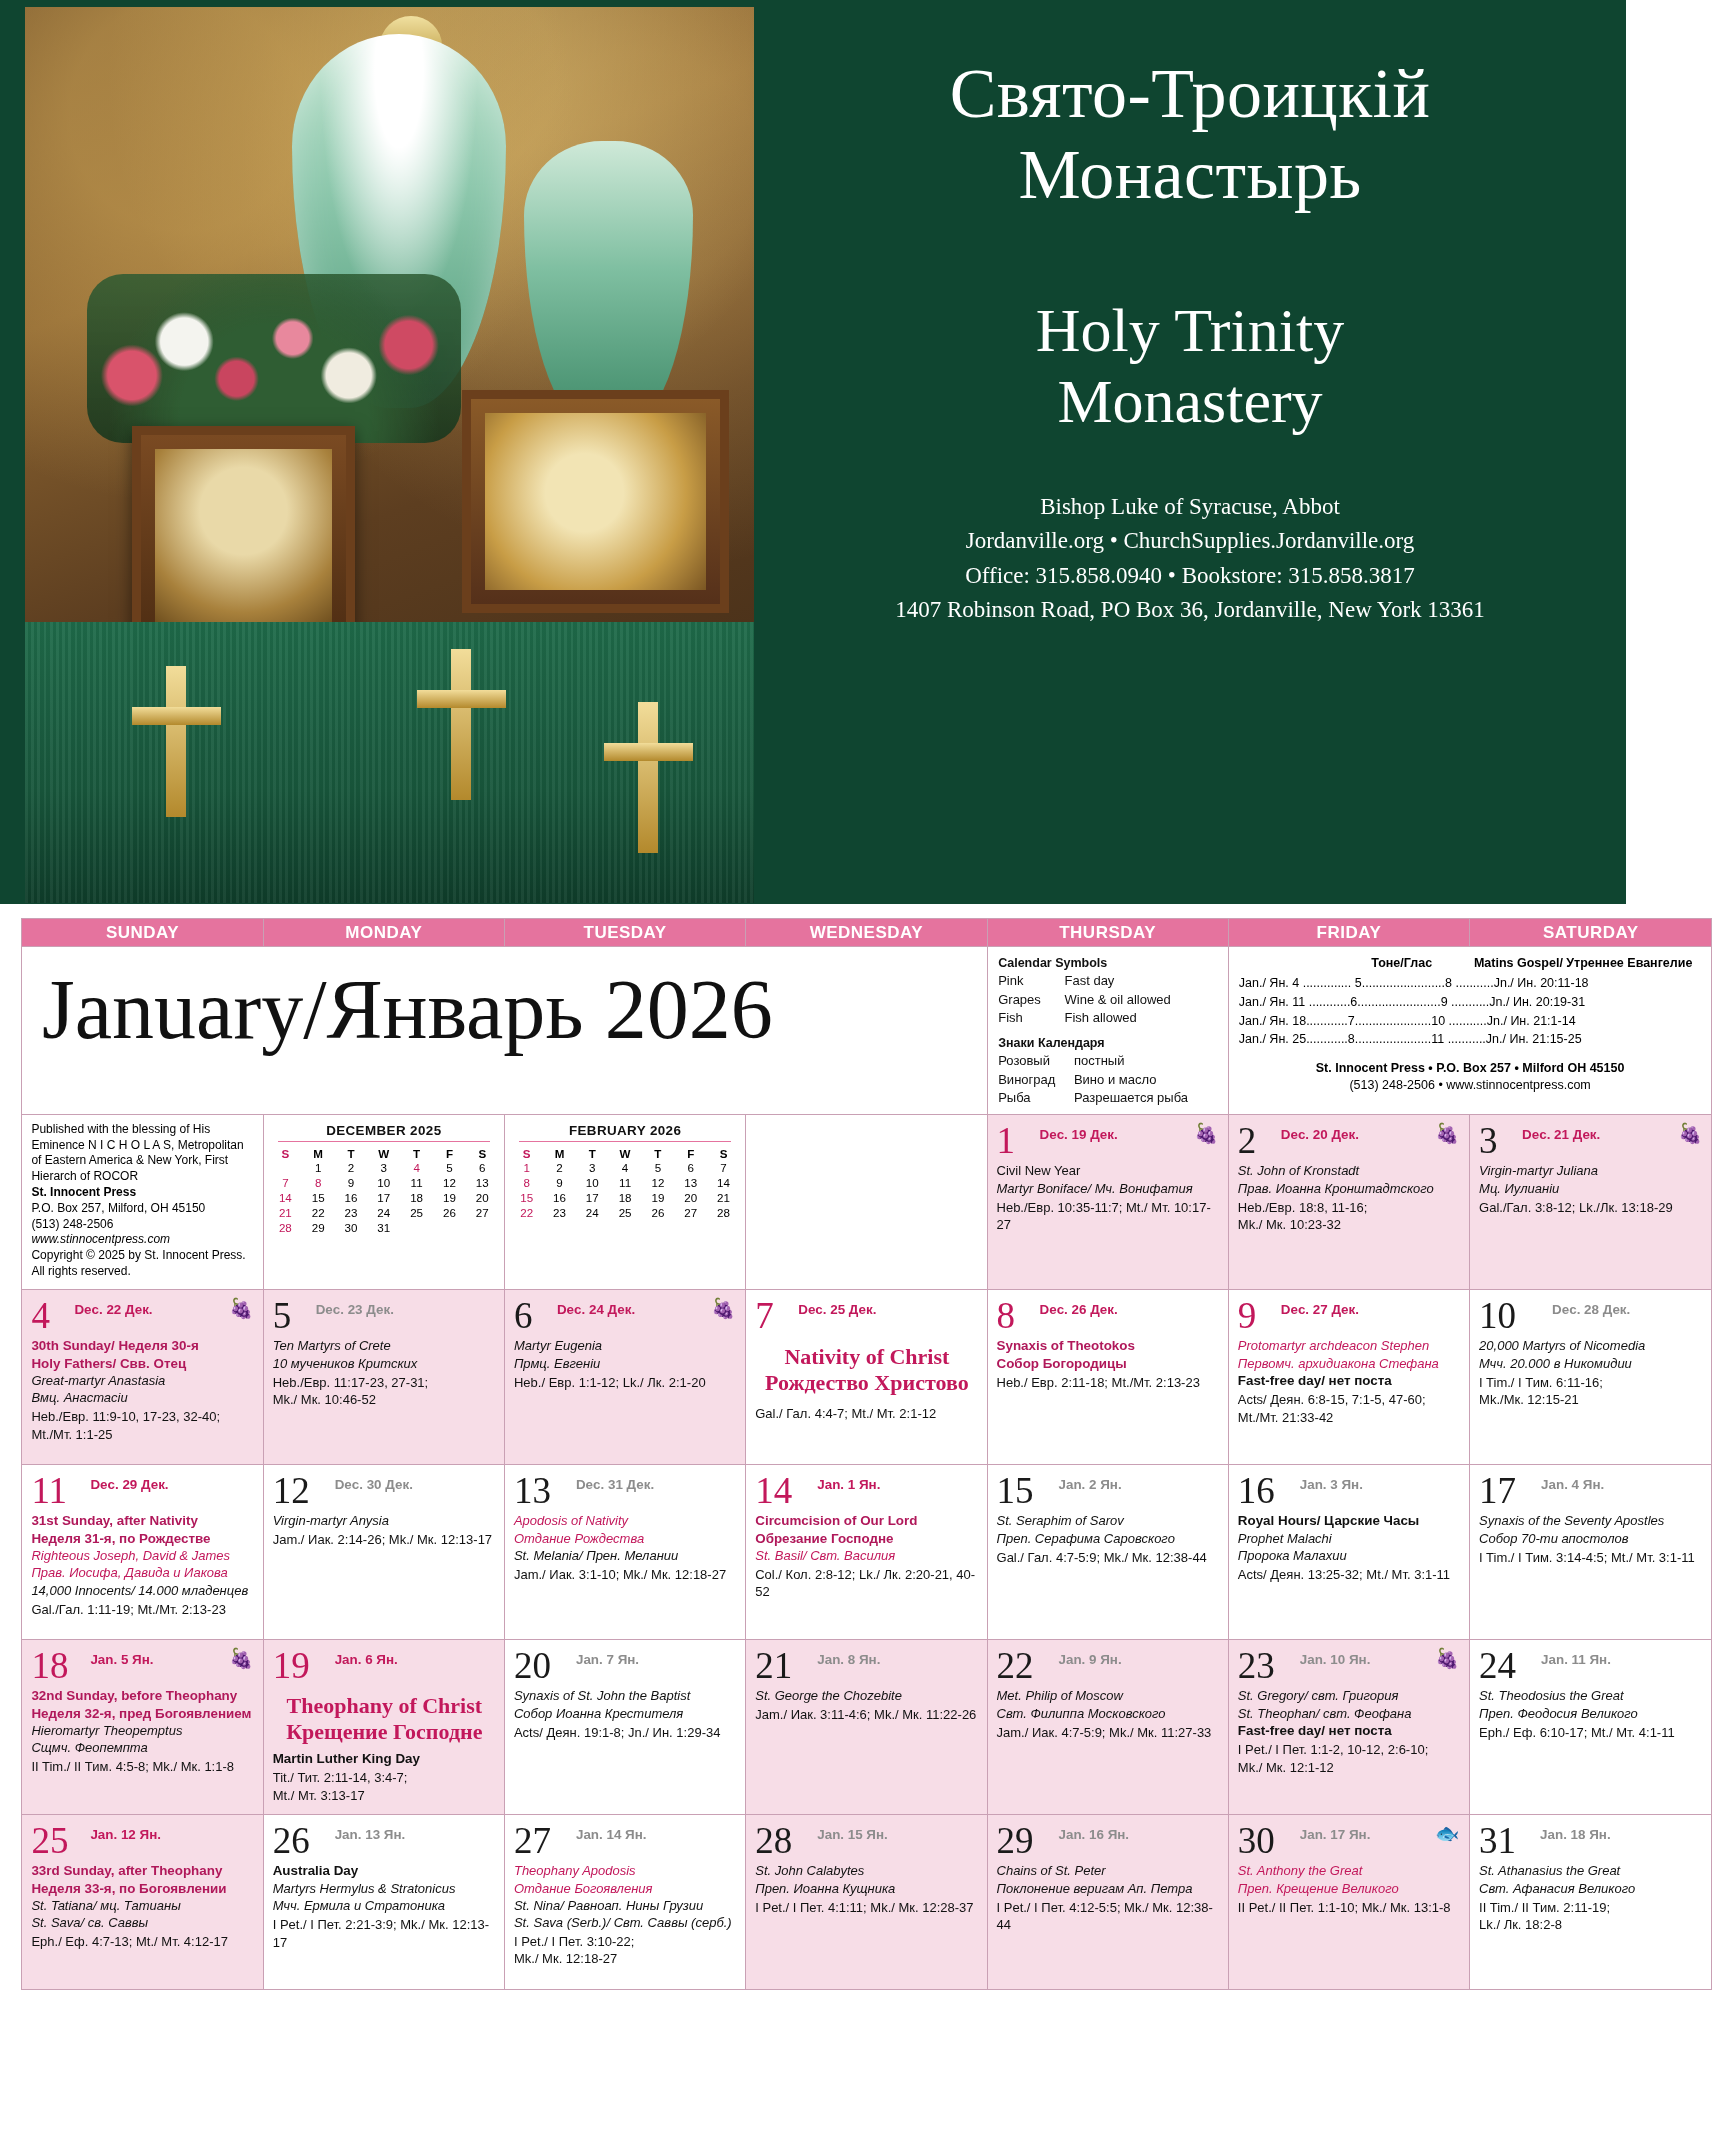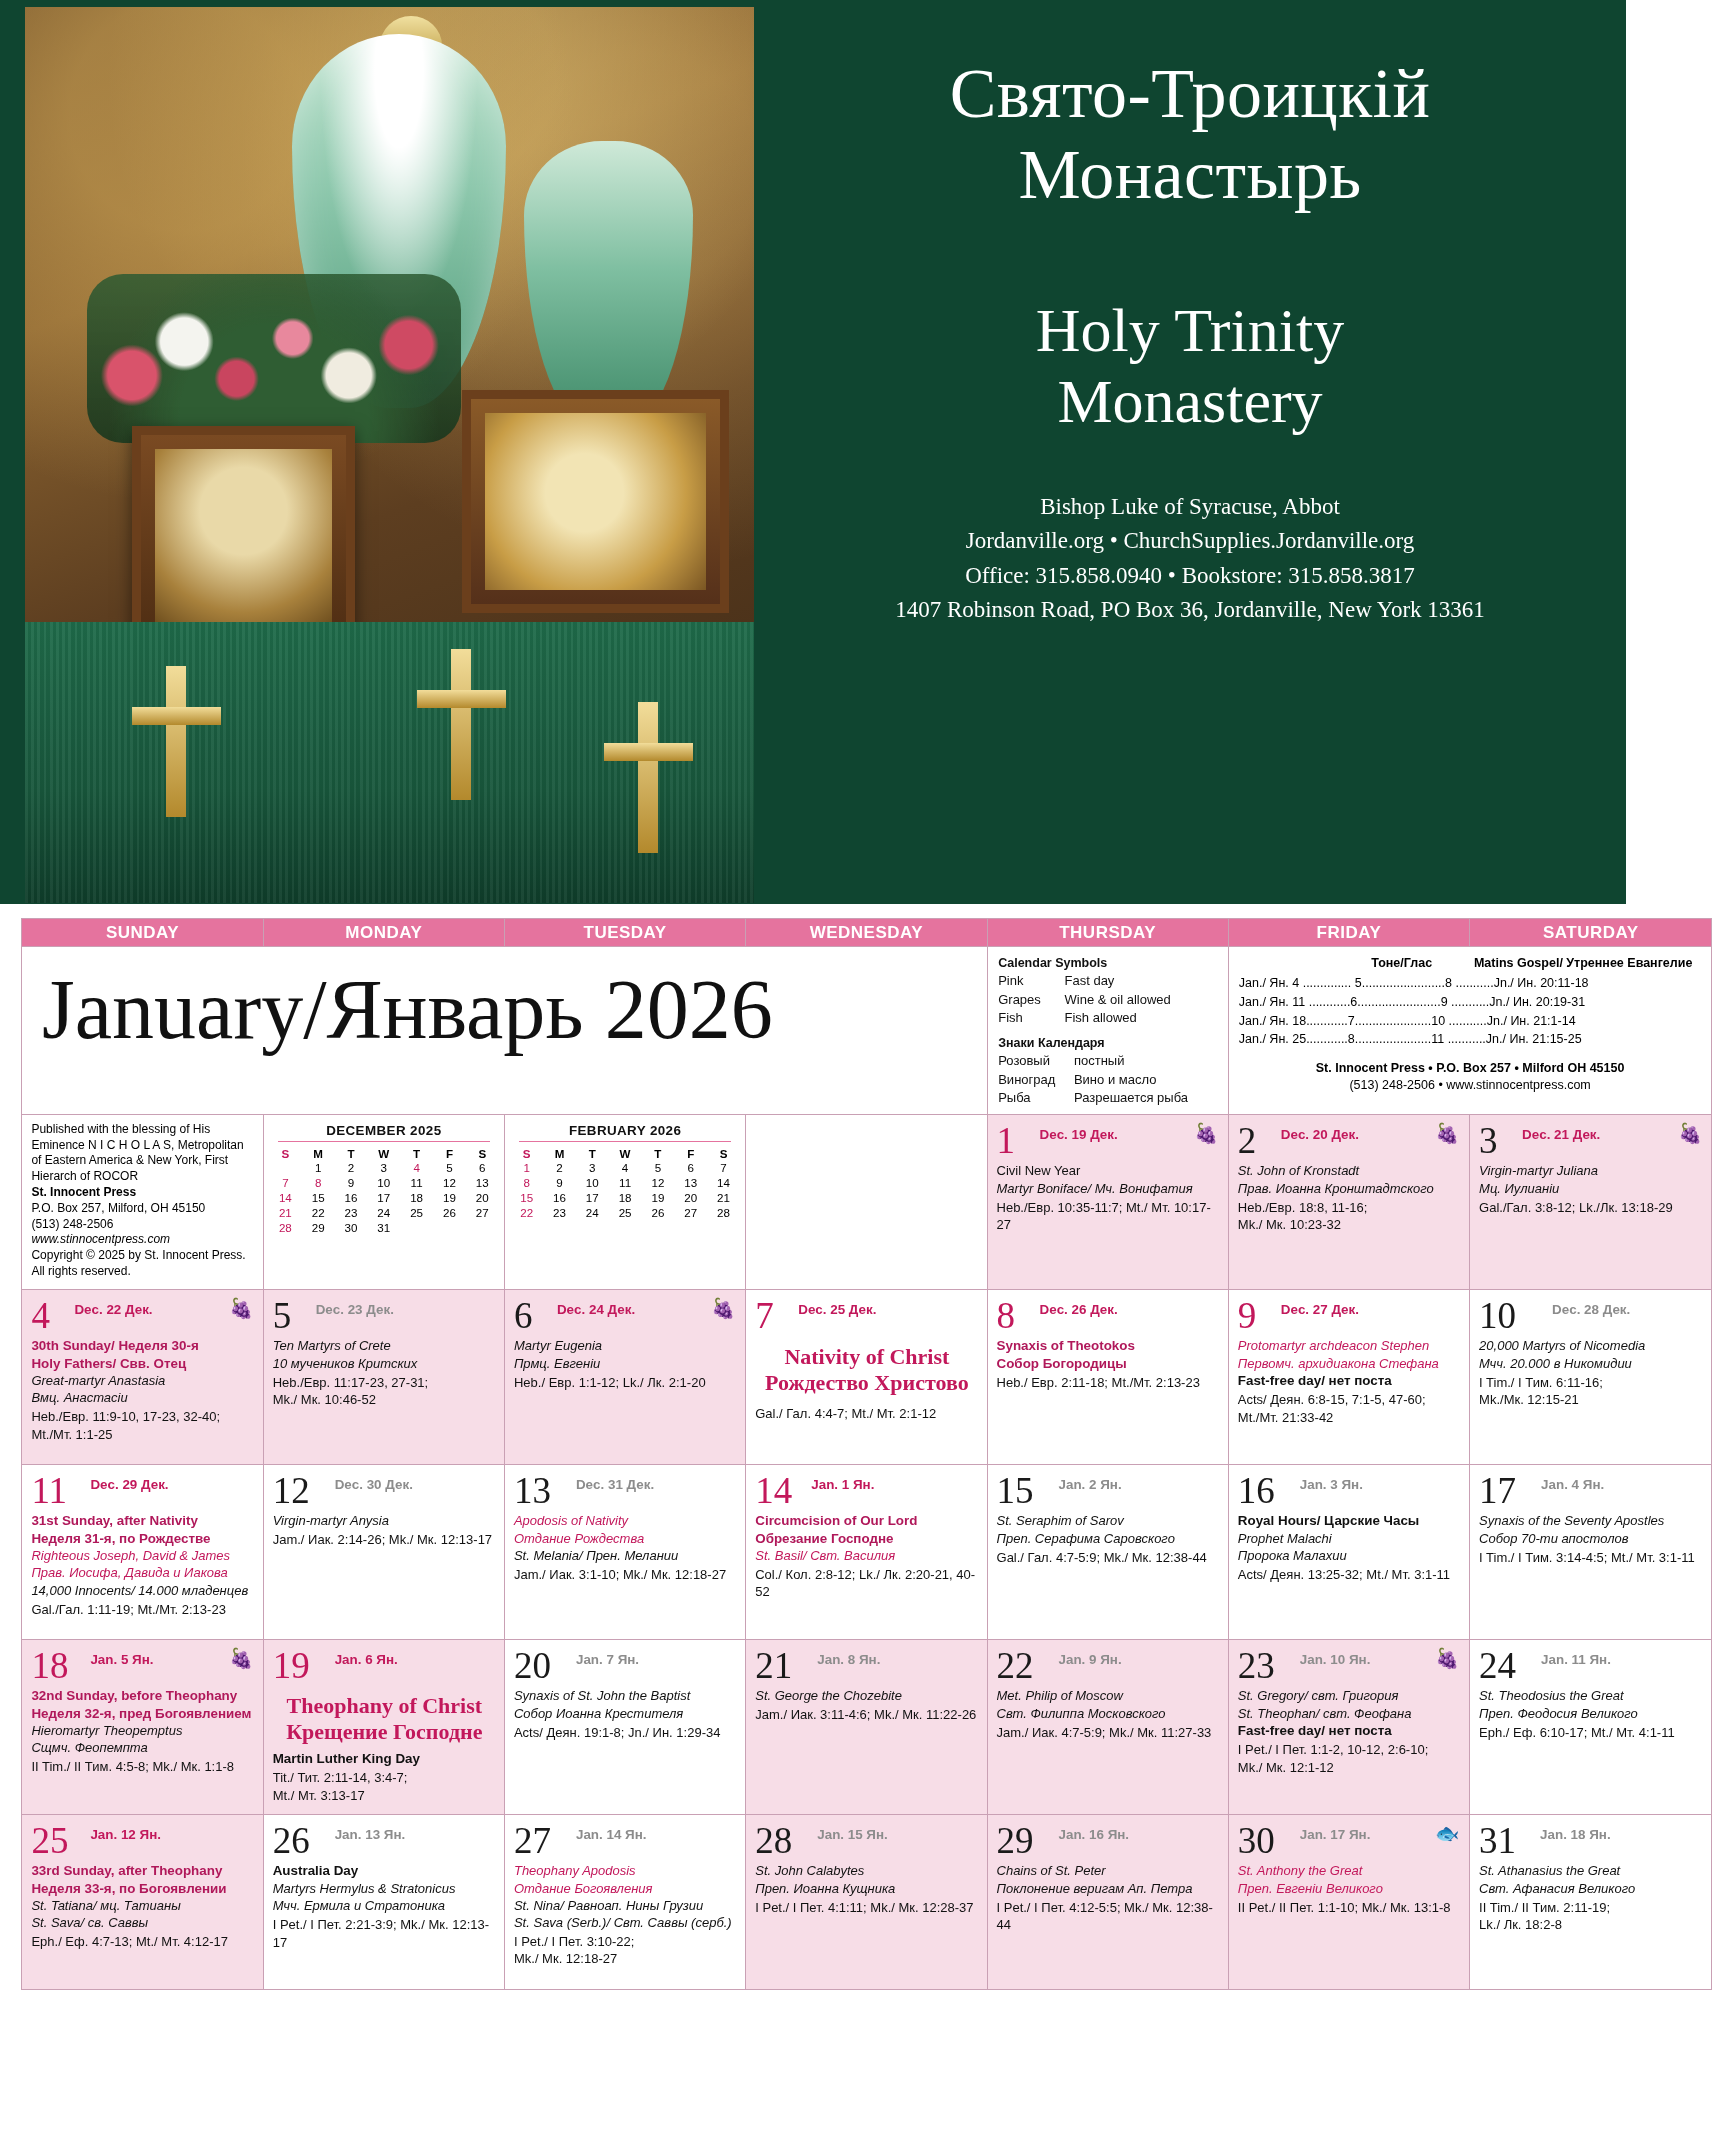--- a/index.html
+++ b/index.html
@@ -630,21 +630,21 @@
       <span class="oldstyle gray" style="left:71px">Dec. 31 Дек.</span>
       <div class="cell-body">
         <div class="ital rose">Apodosis of Nativity</div>
         <div class="ital rose">Отдание Рождества</div>
         <div class="ital">St. Melania/ Прен. Мелании</div>
         <div class="readings">Jam./ Иак. 3:1-10; Mk./ Мк. 12:18-27</div>
       </div>
     </td>
     <td class="day white">
       <span class="daynum rose">14</span>
-      <span class="oldstyle rose" style="left:65px">Jan. 1 Ян.</span>
+      <span class="oldstyle rose" style="left:71px">Jan. 1 Ян.</span>
       <div class="cell-body">
         <div class="feast">Circumcision of Our Lord</div>
         <div class="feast">Обрезание Господне</div>
         <div class="ital rose">St. Basil/ Свт. Василия</div>
         <div class="readings">Col./ Кол. 2:8-12; Lk./ Лк. 2:20-21, 40-52</div>
       </div>
     </td>
     <td class="day white">
       <span class="daynum dark">15</span>
       <span class="oldstyle gray" style="left:71px">Jan. 2 Ян.</span>
@@ -801,21 +801,21 @@
         <div class="ital">Поклонение веригам Ап. Петра</div>
         <div class="readings">I Pet./ I Пет. 4:12-5:5; Mk./ Мк. 12:38-44</div>
       </div>
     </td>
     <td class="day pink">
       <span class="daynum dark">30</span>
       <span class="oldstyle gray" style="left:71px">Jan. 17 Ян.</span>
       <span class="fasticon fish">🐟</span>
       <div class="cell-body">
         <div class="ital rose">St. Anthony the Great</div>
-        <div class="ital rose">Прen. Евгенiи Великого</div>
+        <div class="ital rose">Прen. Крещение Великого</div>
         <div class="readings">II Pet./ II Пет. 1:1-10; Mk./ Мк. 13:1-8</div>
       </div>
     </td>
     <td class="day white">
       <span class="daynum dark">31</span>
       <span class="oldstyle gray" style="left:70px">Jan. 18 Ян.</span>
       <div class="cell-body">
         <div class="ital">St. Athanasius the Great</div>
         <div class="ital">Свт. Афанасия Великого</div>
         <div class="readings">II Tim./ II Тим. 2:11-19;</div>

